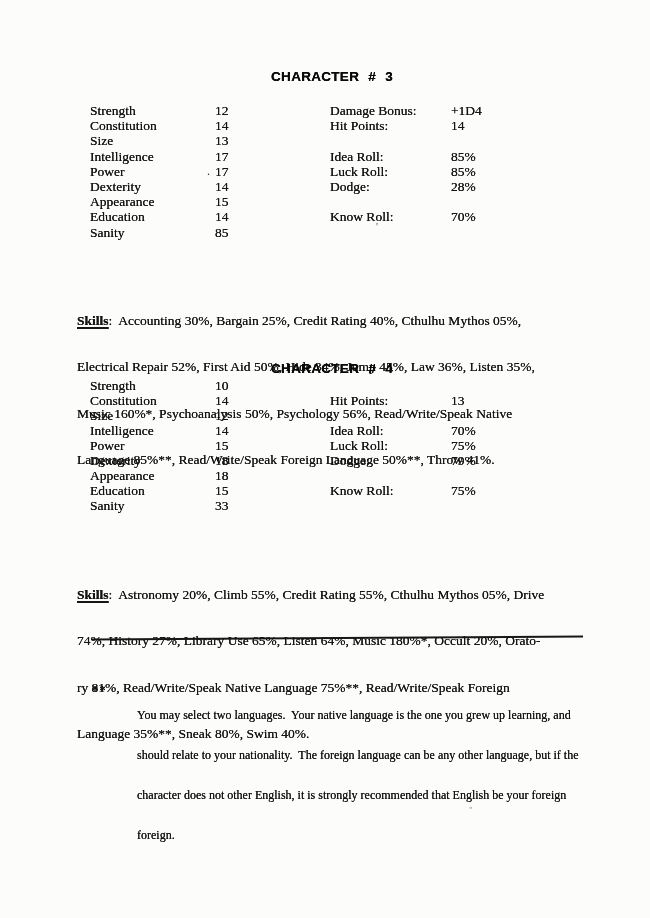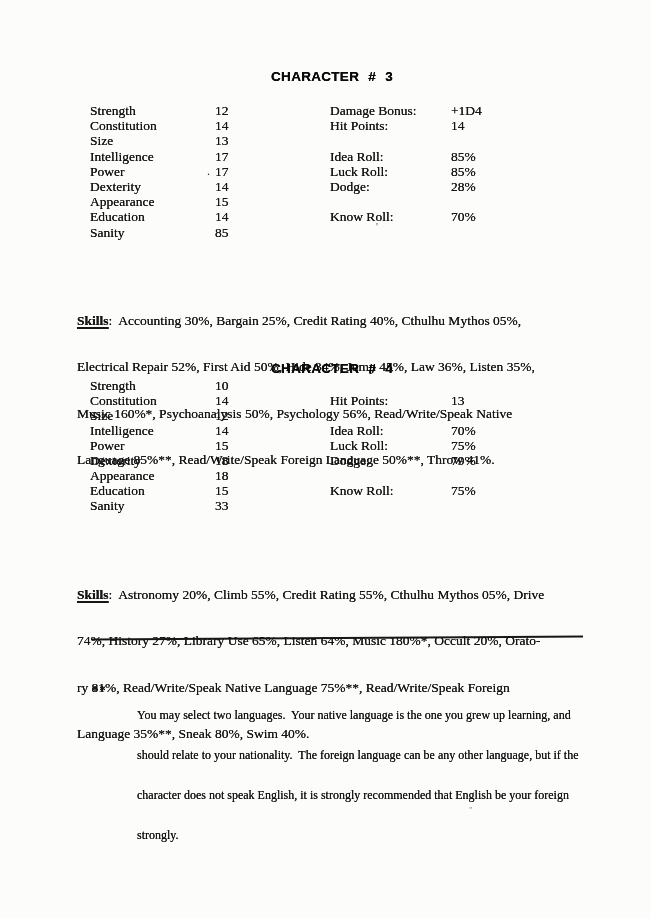--- a/index.html
+++ b/index.html
@@ -187,21 +187,21 @@
       <span class="skills-line">Language 35%**, Sneak 80%, Swim 40%.</span>
     </p>
   </section>
 
   <div class="divider"></div>
 
   <div class="footnote-marker ink">**</div>
   <div class="footnote ink">
     <span class="fn-line">You may select two languages.  Your native language is the one you grew up learning, and</span>
     <span class="fn-line">should relate to your nationality.  The foreign language can be any other language, but if the</span>
-    <span class="fn-line">character does not speak English, it is strongly recommended that English be your foreign</span>
-    <span class="fn-line">strongly.</span>
+    <span class="fn-line">character does not other English, it is strongly recommended that English be your foreign</span>
+    <span class="fn-line">foreign.</span>
   </div>
 
   <span class="artifact" id="art-power-dot">.</span>
   <span class="artifact" id="art-know-tick">'</span>
   <span class="artifact" id="art-stray">"</span>
 
 </div>
 
 </body></html>

